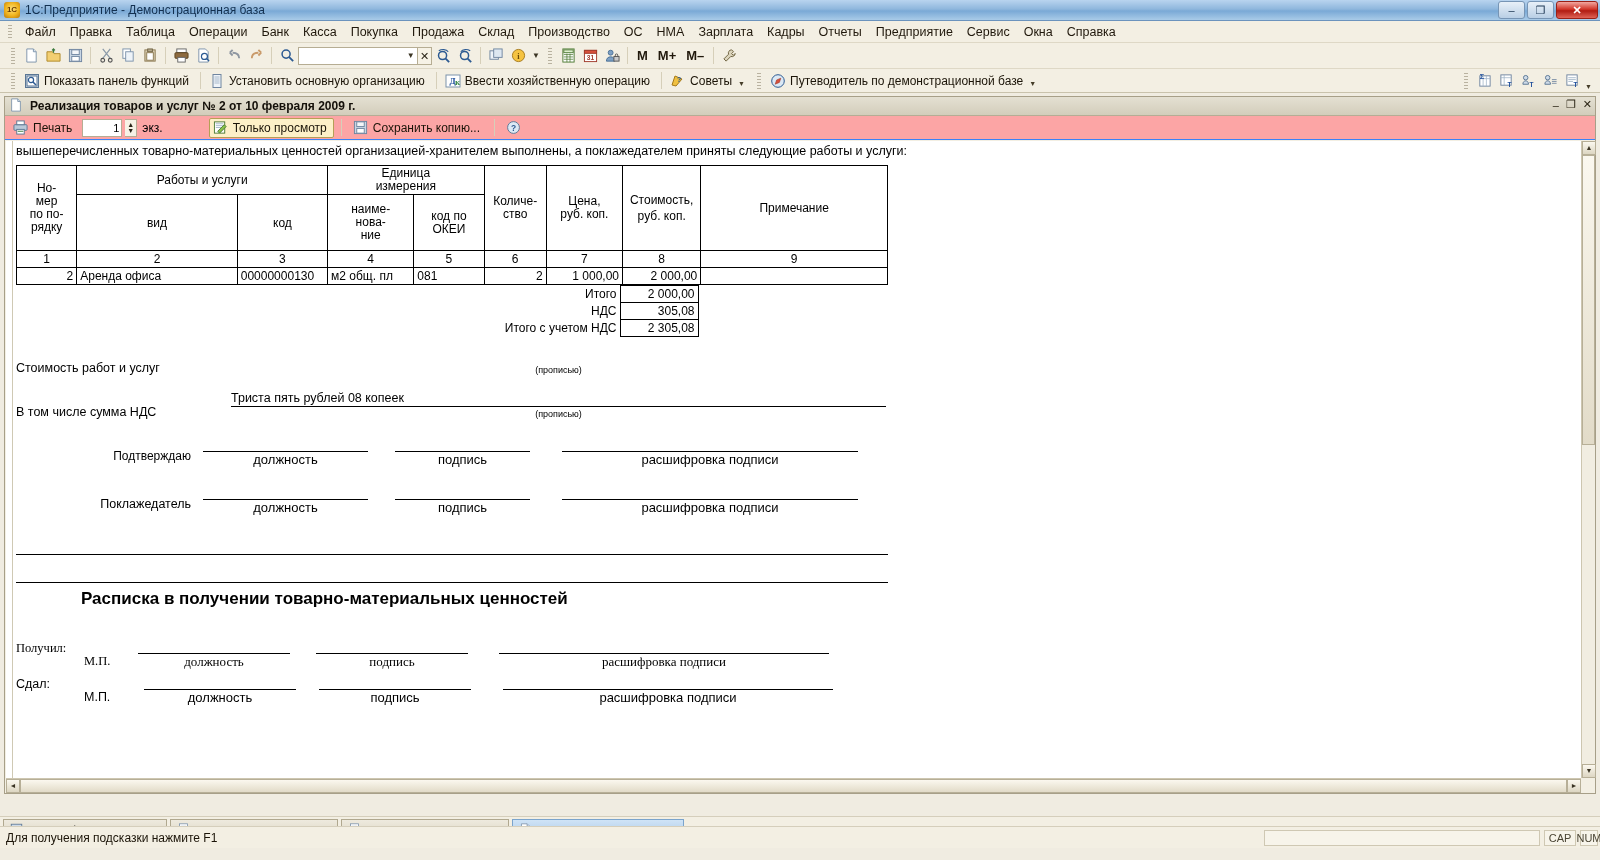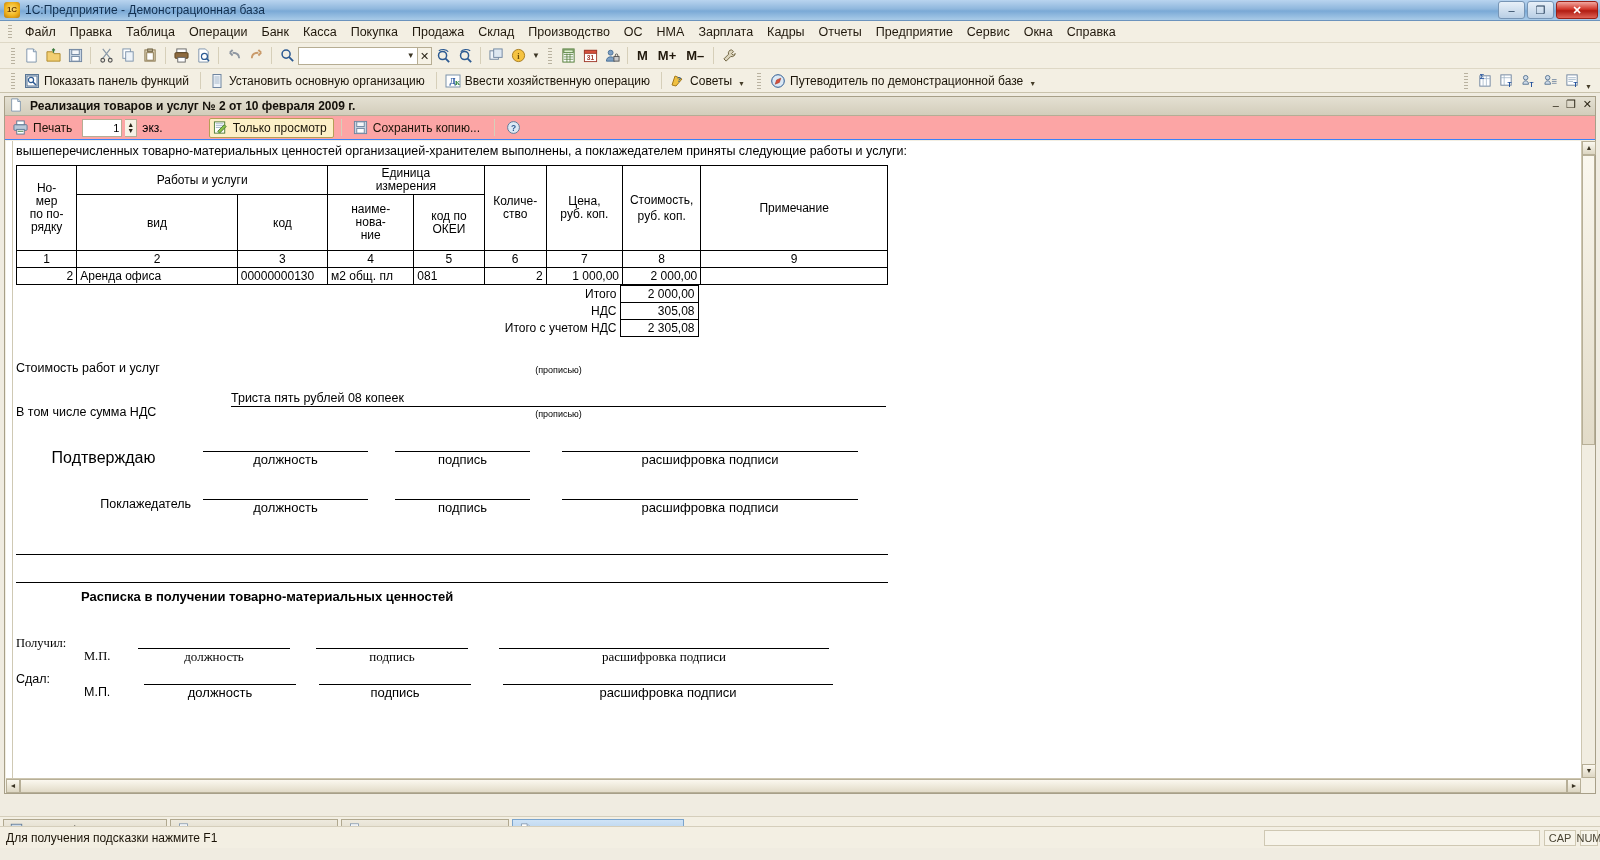--- a/index.html
+++ b/index.html
@@ -595,21 +595,21 @@
 
         <div style="margin-top:16px; display:flex; align-items:flex-end;">
           <div style="width:215px; font-size:12.5px;">В том числе сумма НДС</div>
           <div style="flex:1; max-width:655px;">
             <div class="ulined" style="font-size:12.5px; padding-bottom:1px;">Триста пять рублей 08 копеек</div>
             <div class="small-cap" style="font-size:9px; padding-top:2px;">(прописью)</div>
           </div>
         </div>
 
         <div style="margin-top:22px; display:flex; align-items:flex-start;">
-          <div style="width:175px; text-align:center; font-size:16px; padding-top:8px;">Подтверждаю</div>
+          <div style="width:175px; text-align:right; font-size:12px; padding-top:8px;">Подтверждаю</div>
           <div style="width:165px; margin-left:12px;">
             <div class="ulined" style="height:11px;"></div>
             <div class="tiny-cap">должность</div>
           </div>
           <div style="width:135px; margin-left:27px;">
             <div class="ulined" style="height:11px;"></div>
             <div class="tiny-cap">подпись</div>
           </div>
           <div style="width:296px; margin-left:32px;">
             <div class="ulined" style="height:11px;"></div>
@@ -631,21 +631,21 @@
             <div class="ulined" style="height:11px;"></div>
             <div class="tiny-cap">расшифровка подписи</div>
           </div>
         </div>
 
         <div style="margin-top:12px; width:872px;">
           <div style="height:28px; border-bottom:1px solid #000;"></div>
           <div style="height:28px; border-bottom:1px solid #000;"></div>
         </div>
 
-        <div style="margin-top:6px; margin-left:65px; font-size:13px; font-weight:bold;">Расписка в получении товарно-материальных ценностей</div>
+        <div style="margin-top:6px; margin-left:65px; font-size:17px; font-weight:bold;">Расписка в получении товарно-материальных ценностей</div>
 
         <div style="margin-top:32px; position:relative; height:30px;font-family:Liberation Serif, serif;">
           <div style="position:absolute; left:0; top:0; font-size:12.5px;">Получил:</div>
           <div style="position:absolute; left:68px; top:13px; font-size:12.5px;">М.П.</div>
           <div style="position:absolute; left:122px; top:2px; width:152px;">
             <div class="ulined" style="height:11px;"></div>
             <div class="tiny-cap">должность</div>
           </div>
           <div style="position:absolute; left:300px; top:2px; width:152px;">
             <div class="ulined" style="height:11px;"></div>

